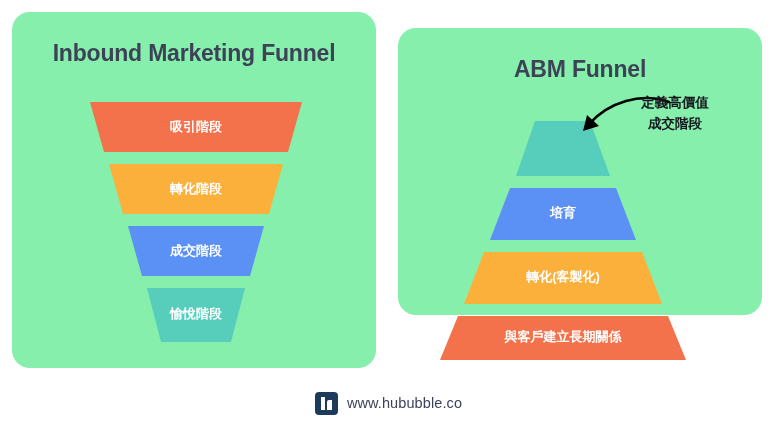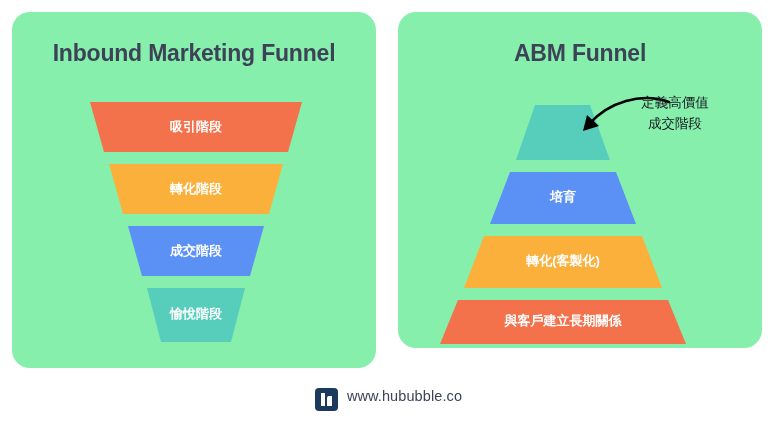--- a/index.html
+++ b/index.html
@@ -22,21 +22,21 @@
     background: #ffffff;
   }
 
   
   .panel {
     position: absolute;
     background: #86efac;
     border-radius: 18px;
   }
   #panel-left  { left: 12px;  top: 12px; width: 364px; height: 356px; }
-  #panel-right { left: 398px; top: 12px; width: 364px; height: 336px; }
+  #panel-right { left: 398px; top: 28px; width: 364px; height: 287px; }
 
   .panel-title {
     position: absolute;
     left: 0;
     top: 28px;
     width: 100%;
     text-align: center;
     font-size: 23px;
     font-weight: bold;
     color: #3d4257;
@@ -62,21 +62,21 @@
   }
 
   
   #annotation {
     position: absolute;
     left: 629px;
     top: 92px;
     width: 92px;
     text-align: center;
     font-size: 13.5px;
-    font-weight: normal;
+    font-weight: bold;
     color: #16181f;
     line-height: 21px;
   }
   #annotation div { white-space: nowrap; }
   #arrow-svg {
     position: absolute;
     left: 565px;
     top: 88px;
     width: 120px;
     height: 55px;
@@ -84,20 +84,21 @@
   }
 
   
   #footer {
     position: absolute;
     left: 0;
     top: 388px;
     width: 777px;
     height: 30px;
     display: flex;
+    align-items: center;
     justify-content: center;
     gap: 9px;
   }
   #brand-logo {
     width: 23px;
     height: 23px;
     border-radius: 4px;
     background: #1b3a5c;
     position: relative;
     flex: none;

